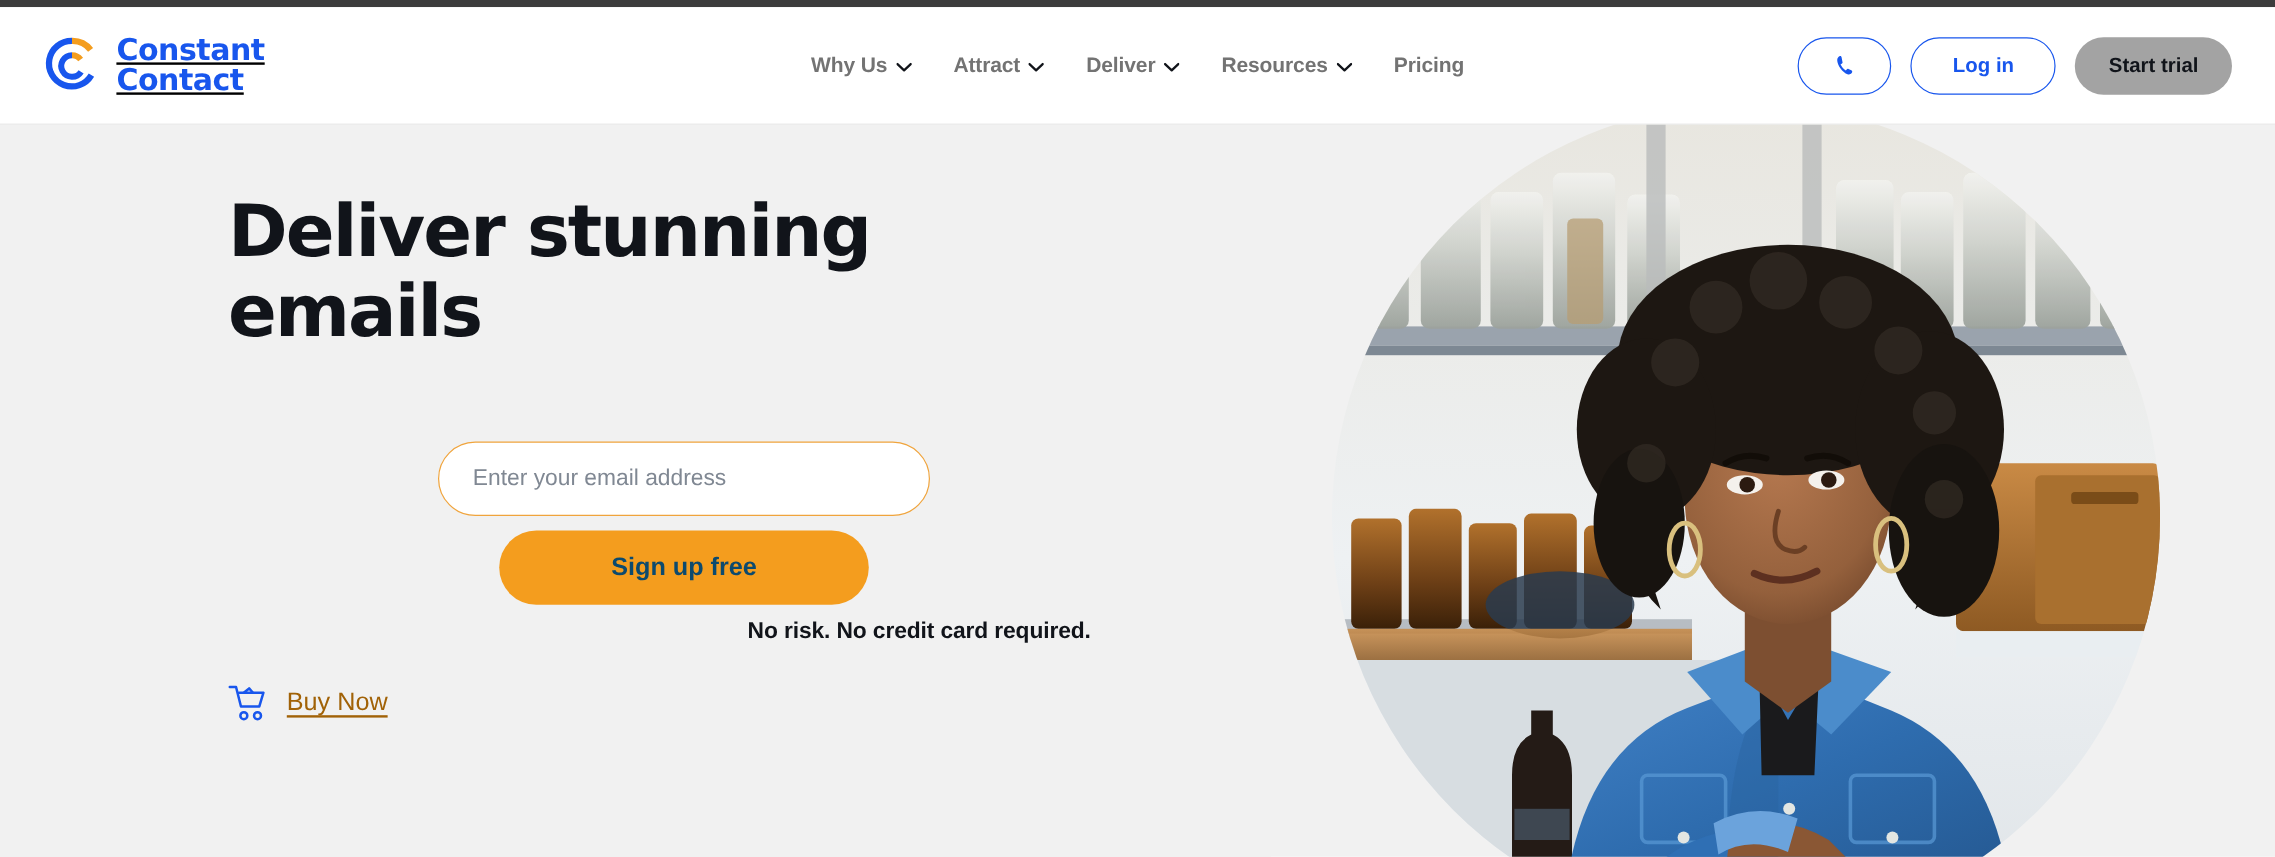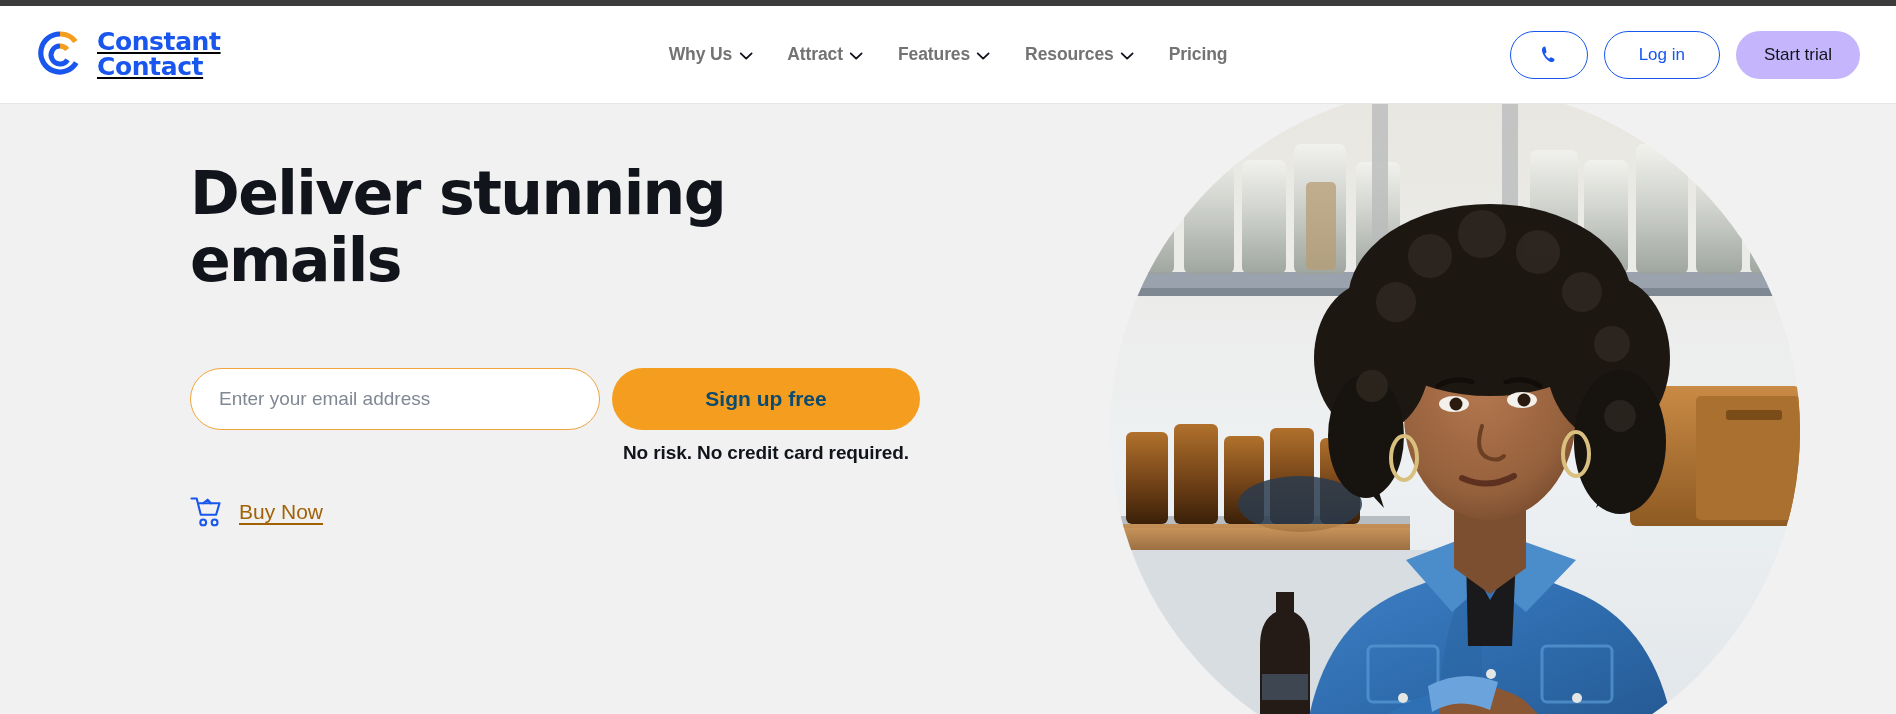--- a/index.html
+++ b/index.html
@@ -93,21 +93,21 @@
     align-items: center;
     gap: 16px;
     flex: 0 0 auto;
   }
   .btn {
     border-radius: 999px;
     display: flex;
     align-items: center;
     justify-content: center;
     cursor: pointer;
-    font-weight: normal;
+    font-weight: bold;
     white-space: nowrap;
   }
   .btn-phone {
     width: 78px;
     height: 48px;
     border: 1.6px solid #1856ED;
     background: #fff;
   }
   .phone-icon { width: 19px; height: 19px; display: block; }
   .btn-login {
@@ -115,21 +115,21 @@
     padding: 0 34px;
     border: 1.6px solid #1856ED;
     background: #fff;
     color: #1856ED;
     font-size: 17px;
   }
   .btn-trial {
     height: 48px;
     padding: 0 28px;
     border: none;
-    background: #c4b5fd;
+    background: #a3a3a3;
     color: #11141a;
     font-size: 17px;
   }
 
   
   .hero {
     position: relative;
     height: 644px;
     width: 100%;
     background: #f1f1f1;
@@ -159,20 +159,21 @@
     color: #22262e;
     width: 620px;
     letter-spacing: -0.1px;
   }
 
   .signup-row {
     display: flex;
     align-items: center;
     gap: 12px;
     margin-top: 74px;
+    flex-direction: column;
   }
   .email-input {
     width: 410px;
     height: 62px;
     border-radius: 999px;
     border: 1.4px solid #F0A43C;
     background: #ffffff;
     padding: 0 28px;
     font-size: 19px;
     color: #22262e;
@@ -265,21 +266,21 @@
         <path d="M1 1.4 L6.5 6.6 L12 1.4" fill="none" stroke="#11141a" stroke-width="1.9" stroke-linecap="round" stroke-linejoin="round"></path>
       </svg>
     </div>
     <div class="nav-item">
       <span>Attract</span>
       <svg class="chev" viewBox="0 0 13 8">
         <path d="M1 1.4 L6.5 6.6 L12 1.4" fill="none" stroke="#11141a" stroke-width="1.9" stroke-linecap="round" stroke-linejoin="round"></path>
       </svg>
     </div>
     <div class="nav-item">
-      <span>Features</span>
+      <span>Deliver</span>
       <svg class="chev" viewBox="0 0 13 8">
         <path d="M1 1.4 L6.5 6.6 L12 1.4" fill="none" stroke="#11141a" stroke-width="1.9" stroke-linecap="round" stroke-linejoin="round"></path>
       </svg>
     </div>
     <div class="nav-item">
       <span>Resources</span>
       <svg class="chev" viewBox="0 0 13 8">
         <path d="M1 1.4 L6.5 6.6 L12 1.4" fill="none" stroke="#11141a" stroke-width="1.9" stroke-linecap="round" stroke-linejoin="round"></path>
       </svg>
     </div>

